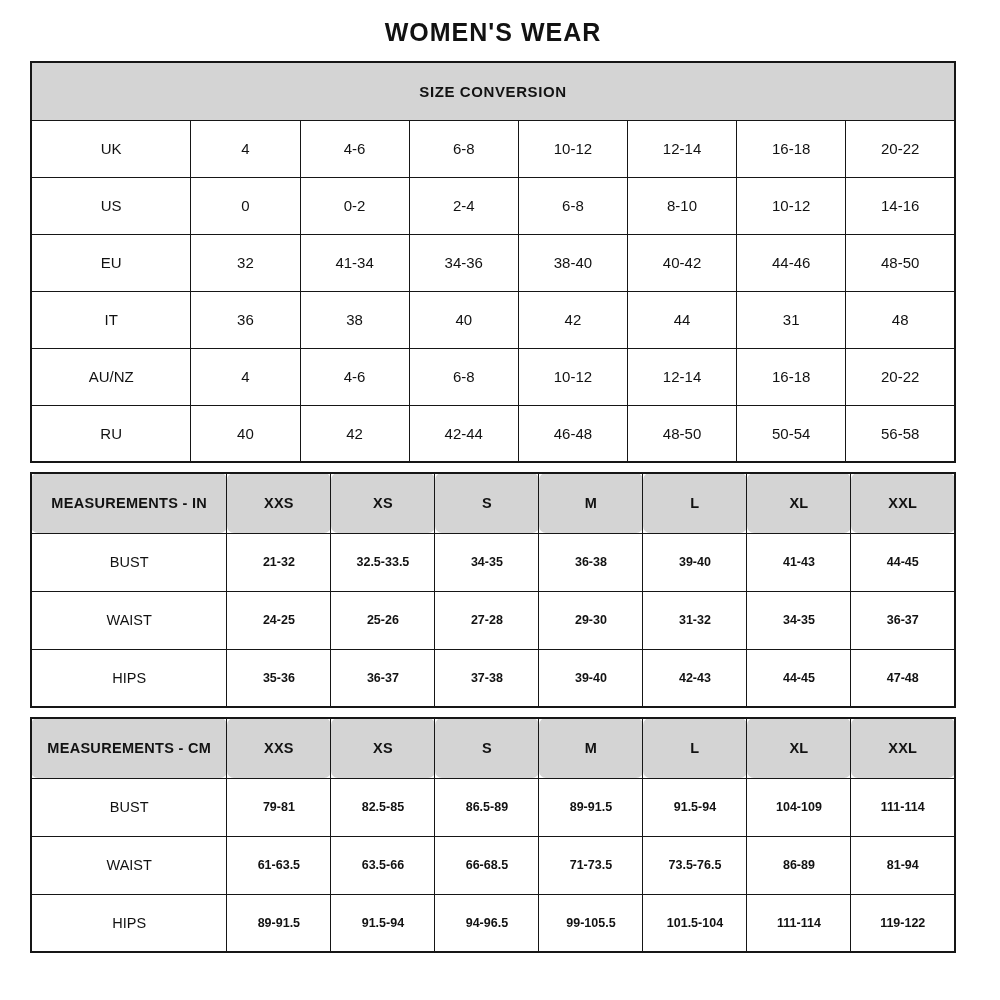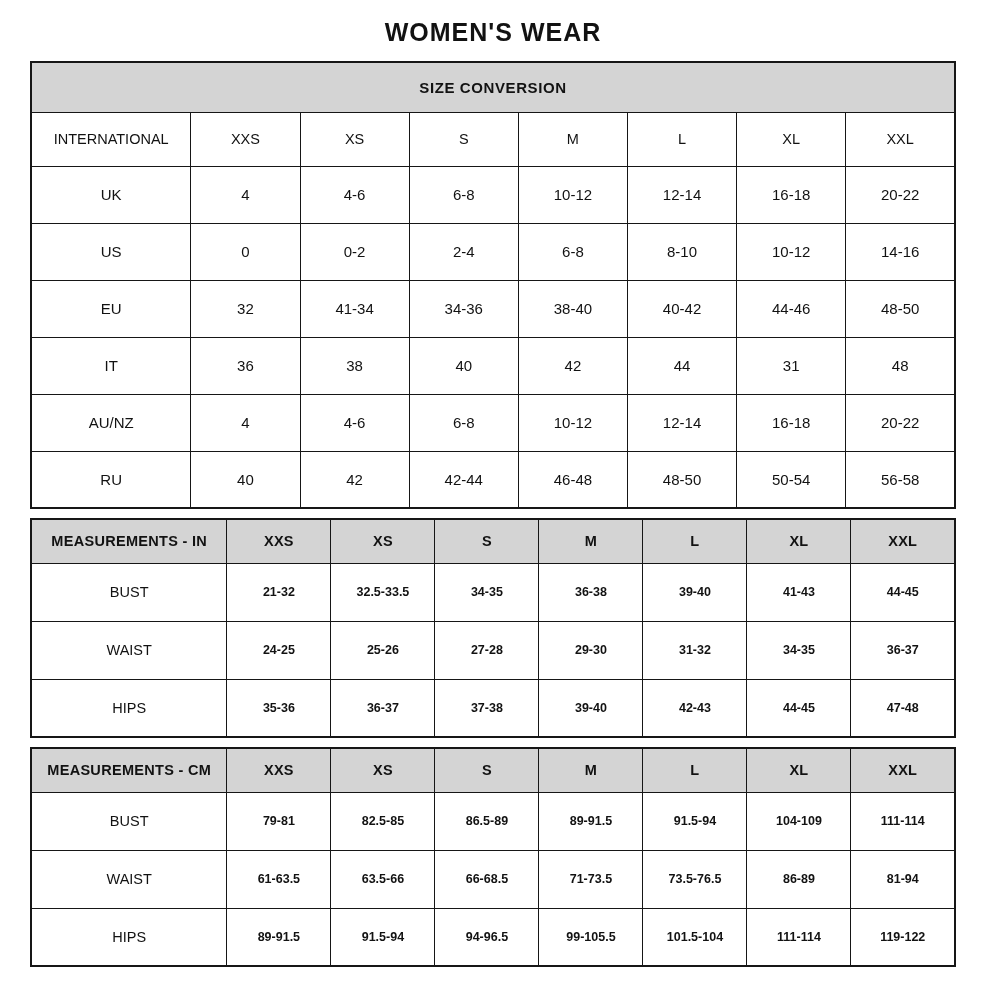--- a/index.html
+++ b/index.html
@@ -31,43 +31,44 @@
     border: 1.6px solid #161616;
     text-align: center;
     vertical-align: middle;
     overflow: hidden;
   }
   .tbl-gap { margin-top: 9px; }
 
   
   .band-row th {
     background: #d4d4d4;
-    height: 50px;
+    height: 58px;
     font-size: 15px;
     font-weight: 700;
     letter-spacing: 0.6px;
   }
   .conv-head th {
     height: 54px;
     font-size: 14.5px;
     font-weight: 400;
   }
   .conv-body td {
     height: 57px;
     font-size: 15px;
     font-weight: 400;
   }
 
   
   .meas-head th {
     background: #d4d4d4;
-    height: 44px;
+    height: 60px;
     font-size: 14.5px;
     font-weight: 700;
     letter-spacing: 0.3px;
+    border-radius: 7px;
   }
   .meas-body td { height: 58px; }
   .meas-body td.row-label { font-size: 14.5px; font-weight: 400; }
   .meas-body td.value-cell { font-size: 12.5px; font-weight: 700; }
 </style>
 </head>
 <body>
 
 <div class="page">
 
@@ -81,30 +82,20 @@
         <col>
         <col>
         <col>
         <col>
         <col>
     </colgroup>
     <thead>
       <tr class="band-row">
         <th colspan="8">SIZE CONVERSION</th>
       </tr>
-      <tr class="conv-head" id="conv-head">
-          <th>INTERNATIONAL</th>
-          <th>XXS</th>
-          <th>XS</th>
-          <th>S</th>
-          <th>M</th>
-          <th>L</th>
-          <th>XL</th>
-          <th>XXL</th>
-        </tr>
     </thead>
     <tbody class="conv-body" id="conv-body">
         <tr>
           <td class="row-label">UK</td>
           <td class="value-cell">4</td>
           <td class="value-cell">4-6</td>
           <td class="value-cell">6-8</td>
           <td class="value-cell">10-12</td>
           <td class="value-cell">12-14</td>
           <td class="value-cell">16-18</td>

